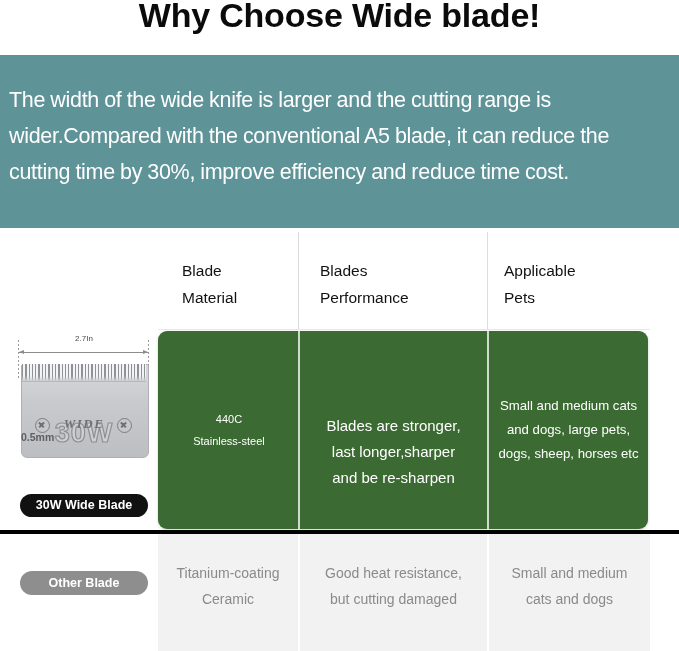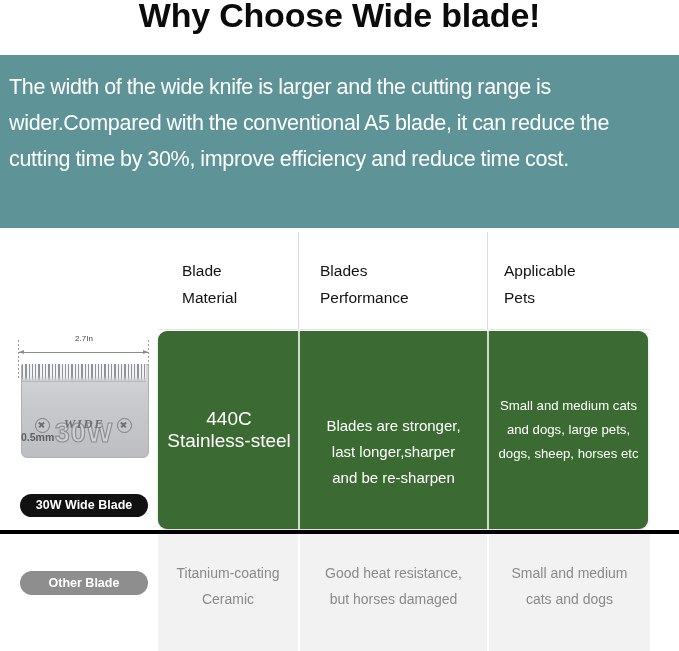--- a/index.html
+++ b/index.html
@@ -20,21 +20,21 @@
     letter-spacing:-0.2px;
     line-height:46px;
     white-space:nowrap;
   }
 
   
   .banner{
     position:absolute;left:0;top:55px;width:679px;height:173px;
     background:#5e9398;
     box-sizing:border-box;
-    padding:14px 10px 0 9px;
+    padding:27px 10px 0 9px;
   }
   .banner-text{
     color:#ffffff;
     font-size:21.5px;
     line-height:36px;
     font-family:"Liberation Sans", sans-serif;
     letter-spacing:-0.3px;
     word-spacing:-0.5px;
   }
 
@@ -67,21 +67,21 @@
     overflow:hidden;
   }
   .green-sep{position:absolute;top:0;width:2px;height:198px;background:#e9efe8;opacity:.85;}
   .green-sep.s1{left:140px;}
   .green-sep.s2{left:329px;}
   .green-cell{
     position:absolute;
     color:#ffffff;text-align:center;
     display:flex;align-items:center;justify-content:center;
   }
-  .green-cell.g1{left:2px;top:0;width:138px;height:198px;font-size:19px;line-height:22px;}
+  .green-cell.g1{left:2px;top:0;width:138px;height:198px;font-size:11px;line-height:22px;}
   .green-cell.g2{left:142px;top:0;width:187px;height:198px;font-size:15px;line-height:26px;margin-top:22px;}
   .green-cell.g3{left:331px;top:0;width:159px;height:198px;font-size:13.2px;line-height:24px;}
 
   
   .black-rule{position:absolute;left:0;top:300px;width:679px;height:4px;background:#000000;}
 
   
   .gray-card{
     position:absolute;left:158px;top:304px;width:492px;height:117px;
     background:#f2f2f2;
@@ -254,21 +254,21 @@
       <div class="gray-cell y1">
         <div>
           <div>Titanium-coating</div>
           <div>Ceramic</div>
         </div>
       </div>
 
       <div class="gray-cell y2">
         <div>
           <div>Good heat resistance,</div>
-          <div>but horses damaged</div>
+          <div>but cutting damaged</div>
         </div>
       </div>
 
       <div class="gray-cell y3">
         <div>
           <div>Small and medium</div>
           <div>cats and dogs</div>
         </div>
       </div>
     </div>

